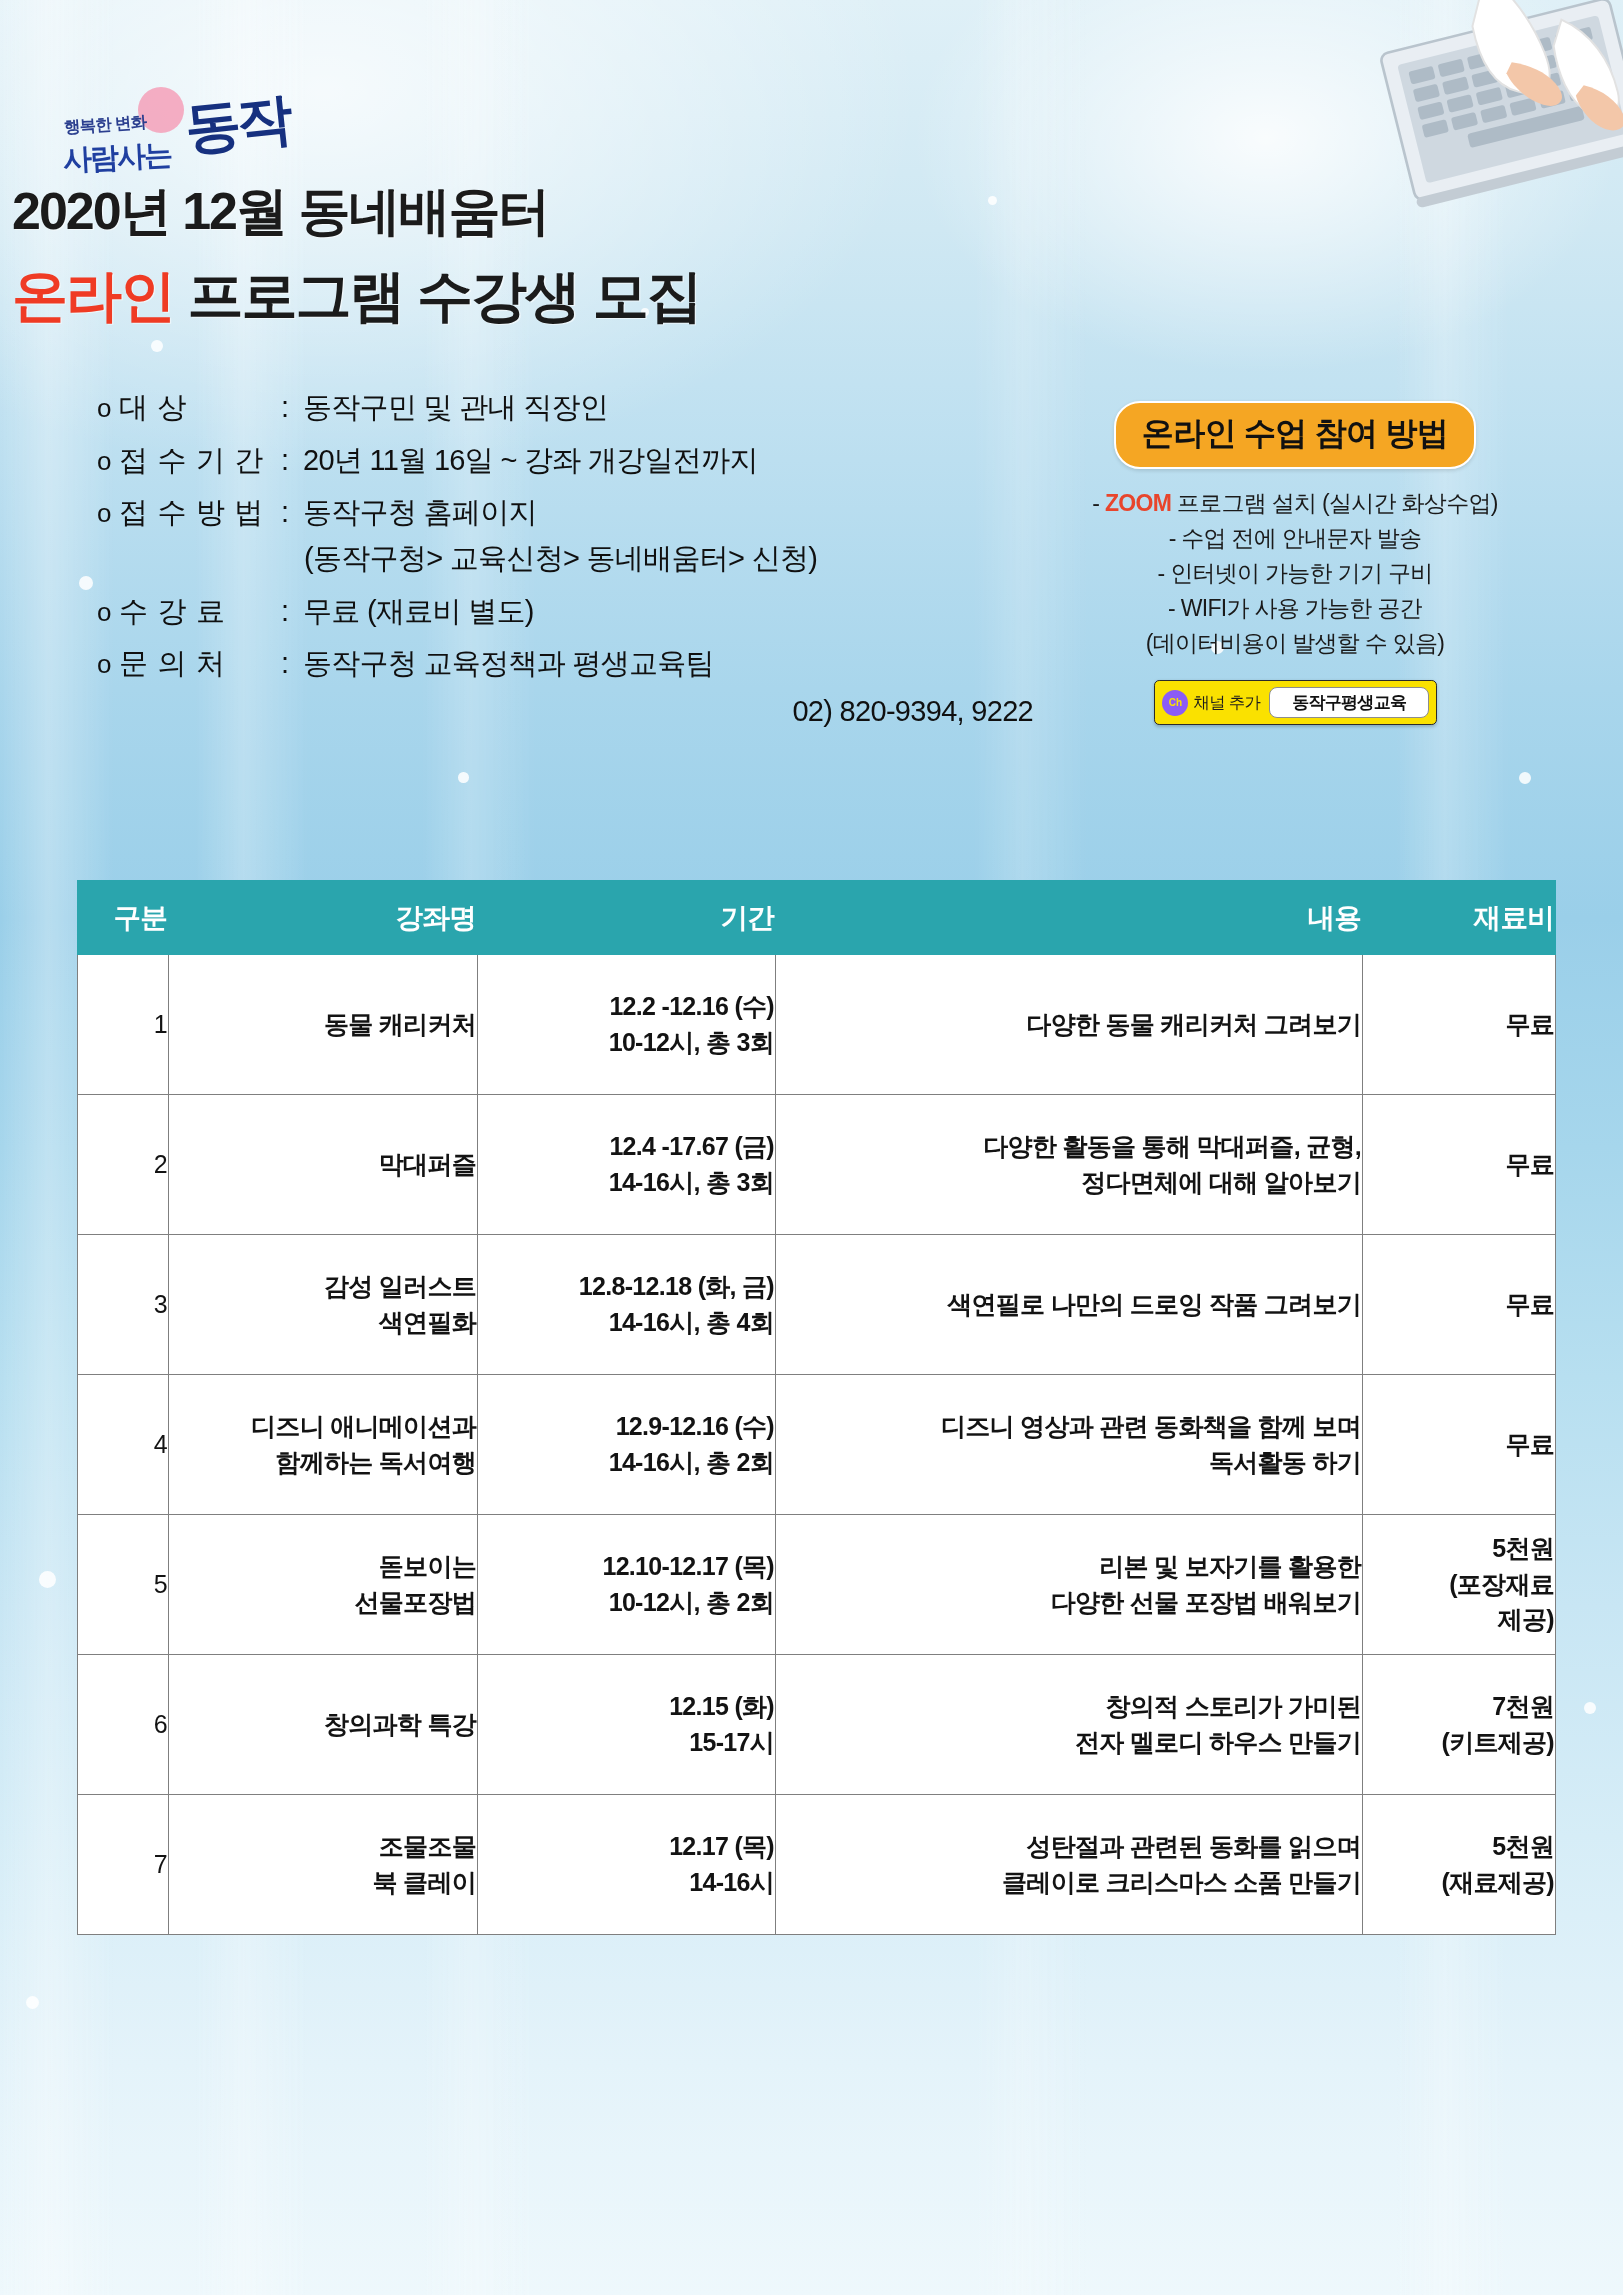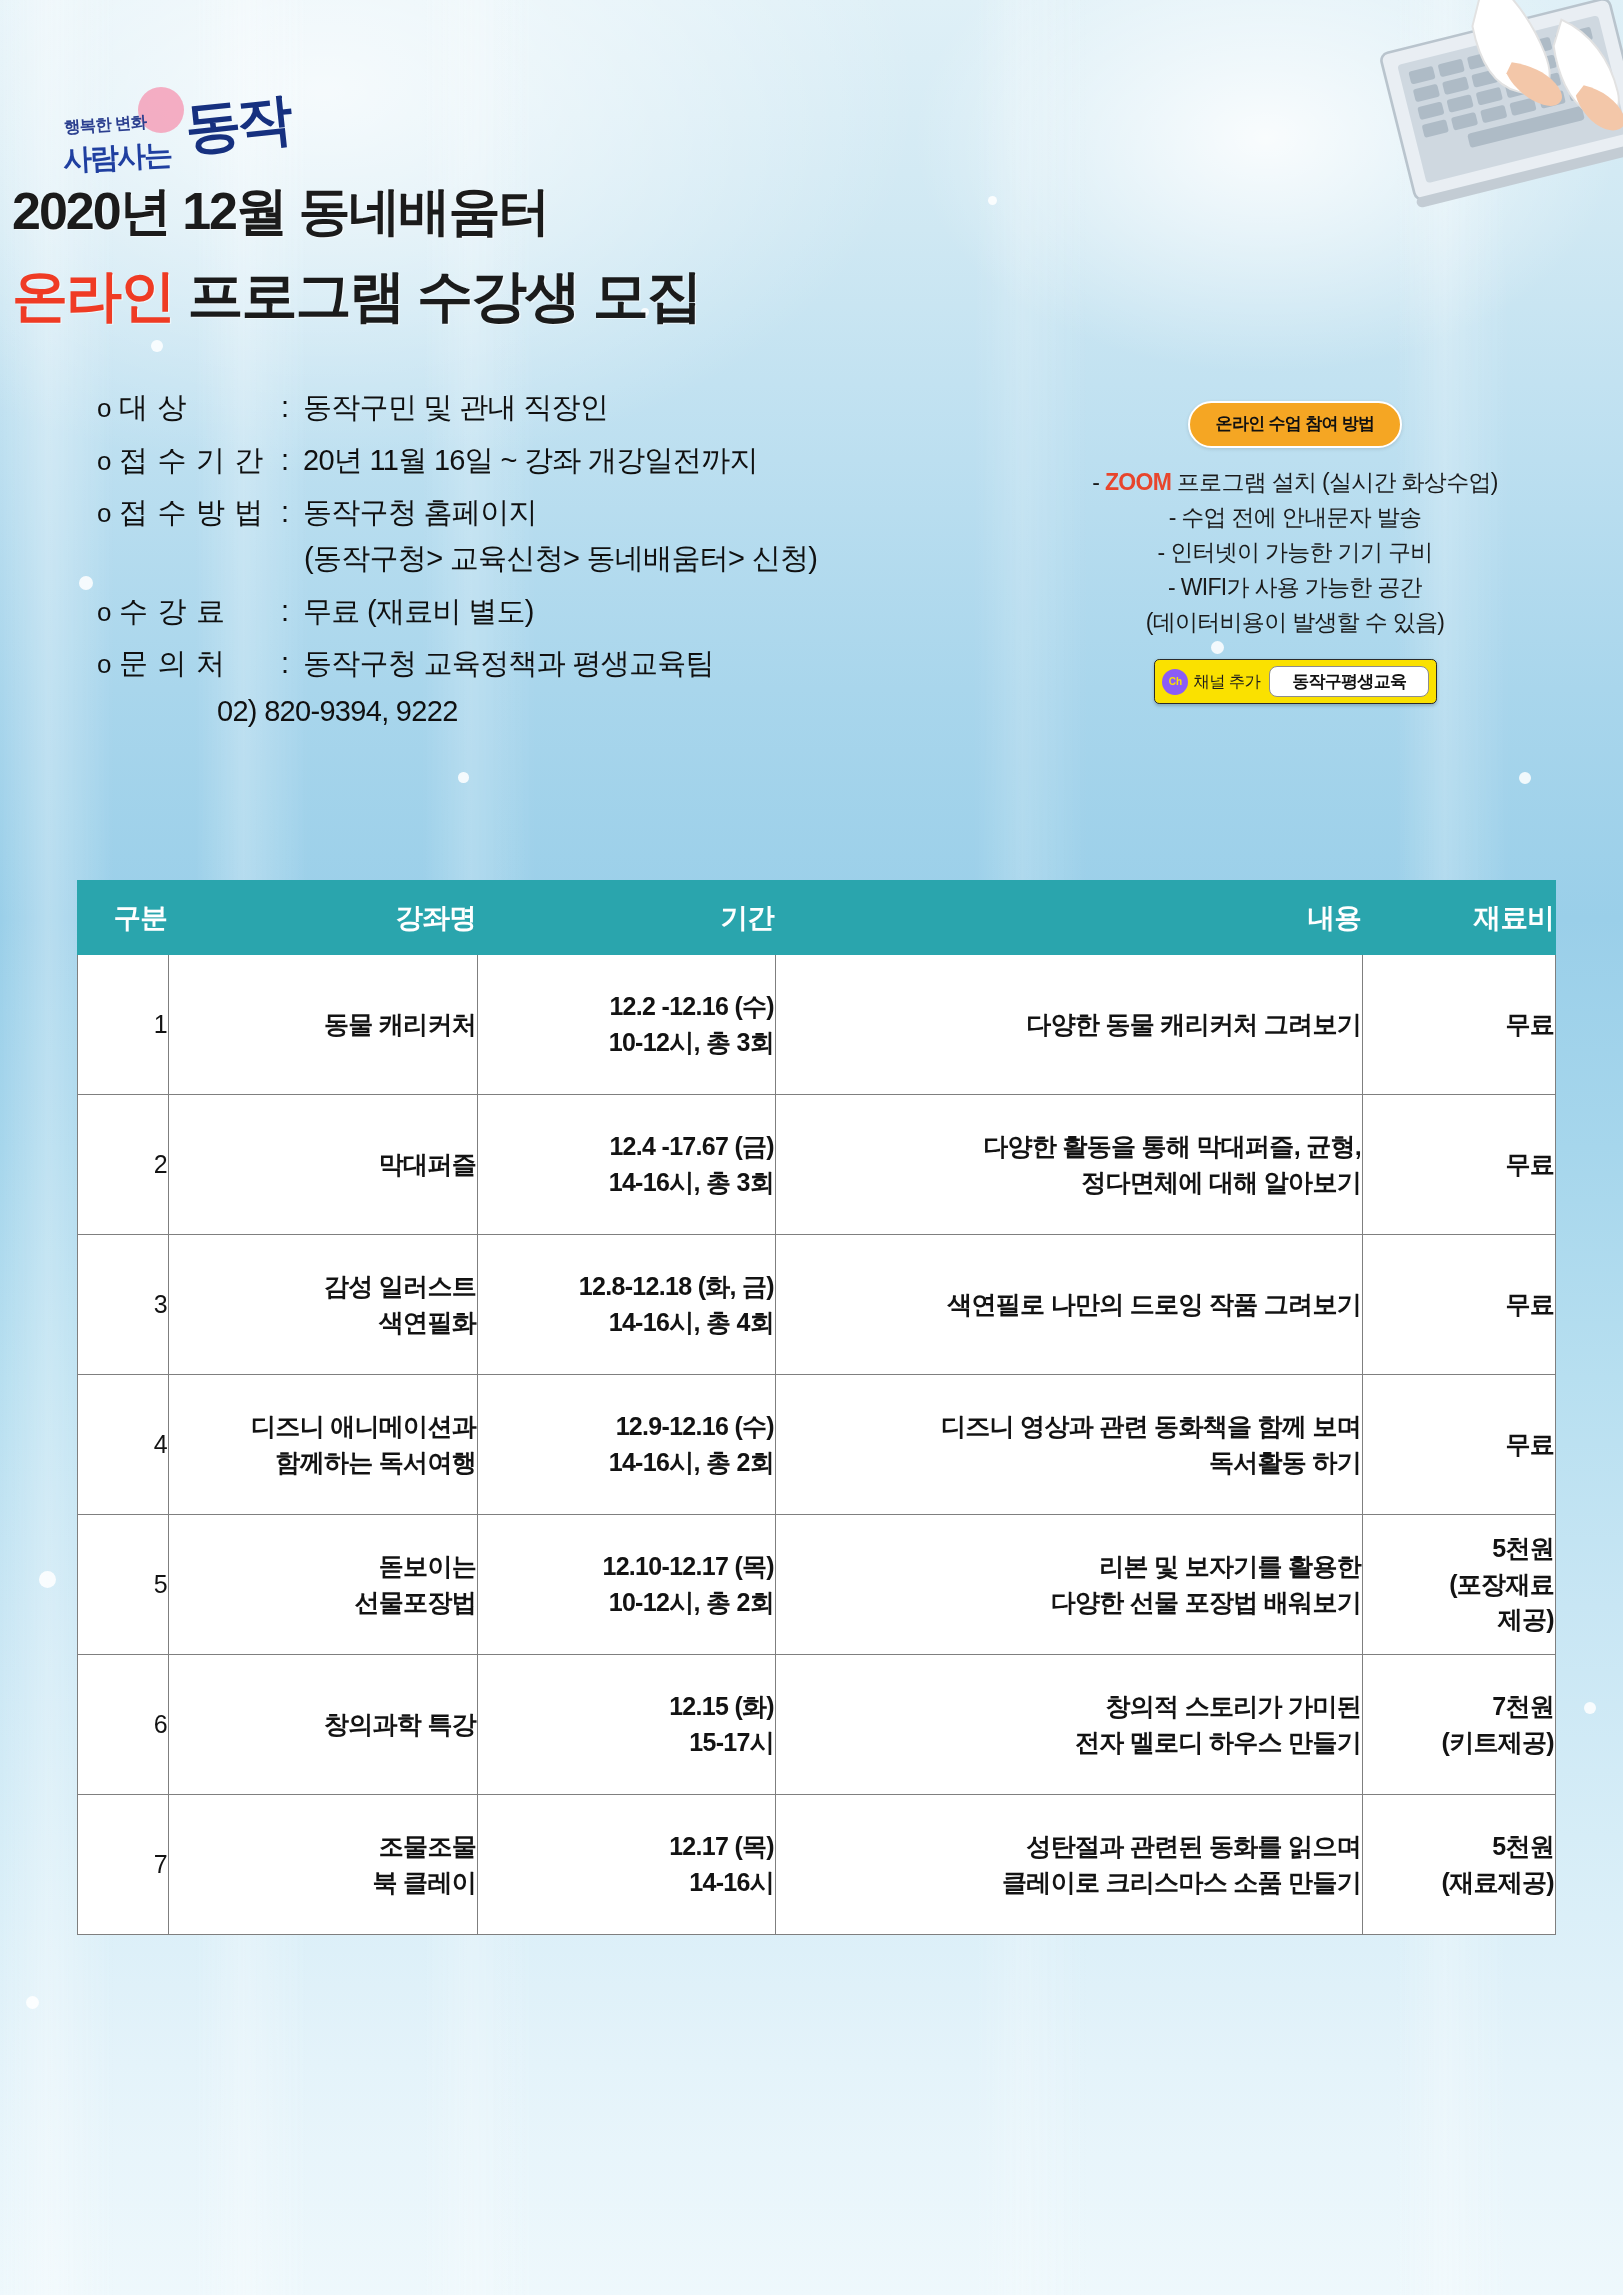--- a/index.html
+++ b/index.html
@@ -178,38 +178,39 @@
   .info .value {
     letter-spacing: -0.7px;
   }
   .info .sub {
     margin-left: 207px;
     margin-top: -6.5px;
     margin-bottom: 23.6px;
     letter-spacing: -0.7px;
   }
   .info .sub2 {
-    margin-left: 120px;
+    margin-left: 91px;
     margin-top: -5.2px;
     letter-spacing: -0.7px;
+    text-align: right;
   }
 
   
   .howto {
     position: absolute;
     right: 99px;
     top: 401px;
     width: 458px;
     text-align: center;
   }
   .howto .pill {
     display: inline-block;
     background: #f5a623;
     color: #111;
-    font-size: 17px;
+    font-size: 32px;
     font-weight: 700;
     letter-spacing: -0.7px;
     padding: 9.2px 26px 10.5px;
     border-radius: 26px;
     border: 2px solid #ffffff;
     box-shadow: 0 1.3px 3.9px rgba(0,0,0,0.12);
   }
   .howto ul {
     list-style: none;
     margin: 17px 0 0;

